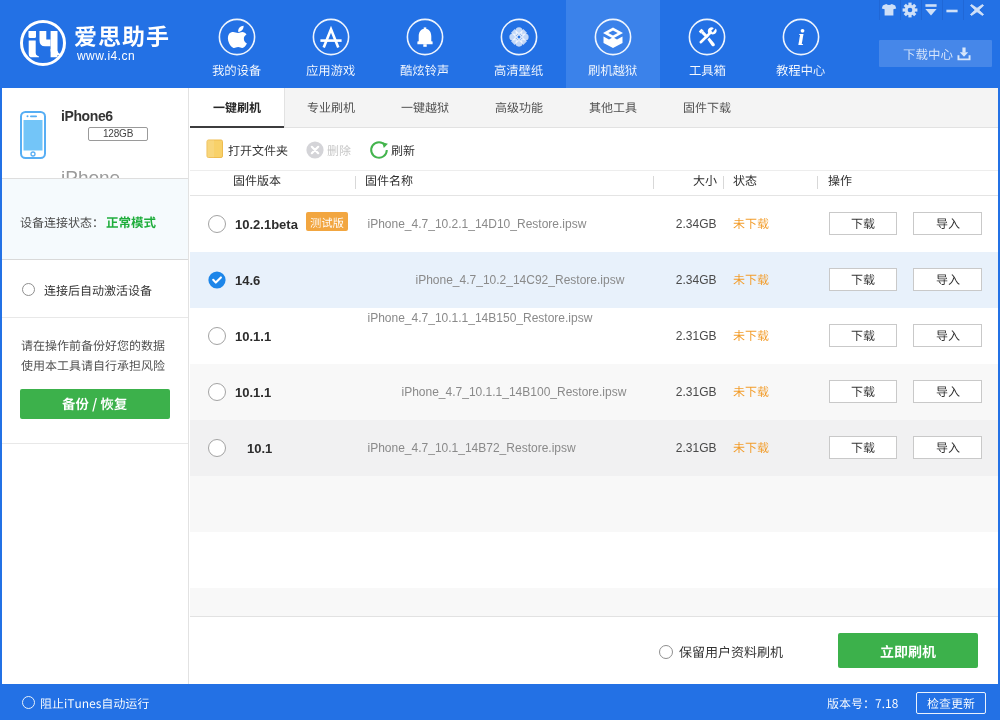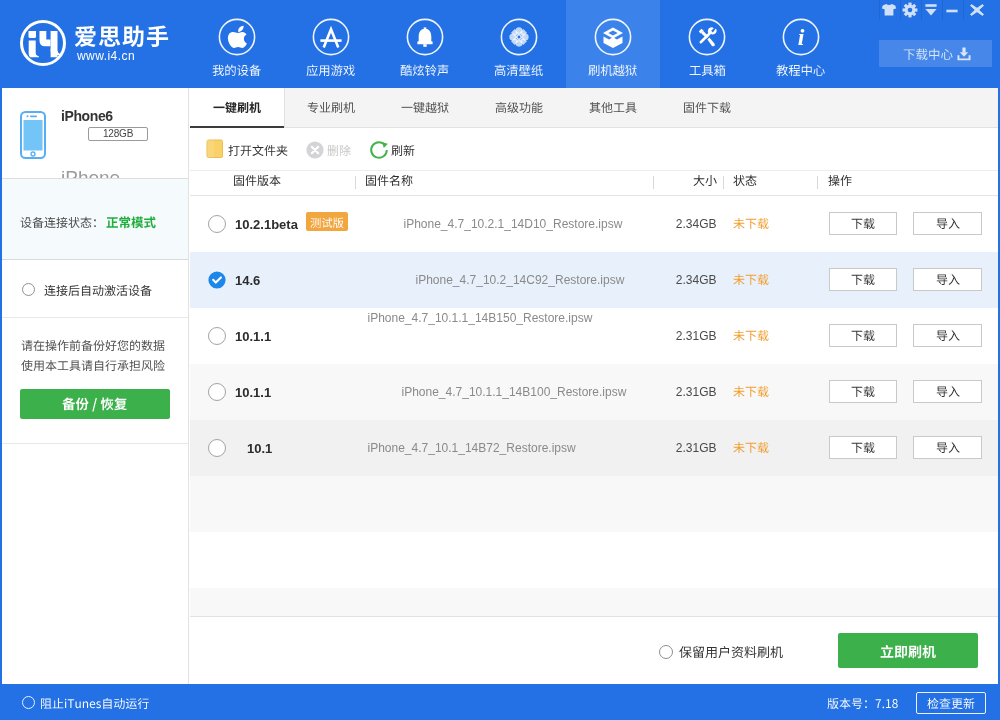--- a/index.html
+++ b/index.html
@@ -536,21 +536,21 @@
 <div class="abs" style="left:208px;top:215px;width:18px;height:18px;border:1.5px solid #a3a3a3;border-radius:50%;background:#fff"></div>
 <div class="lt" style="left:235px;top:216.5px;font-size:13px;color:#2d2d2d;font-weight:bold;line-height:15px;">10.2.1beta</div>
 <div class="abs" style="left:305.5px;top:212px;width:42px;height:19px;background:#f2a640;border-radius:2px"></div>
 <svg class="t " style="left:309.6px;top:214.5px" width="36" height="16">
     <g transform="translate(0,12) scale(0.01130,-0.01130)" fill="#fff">
       <use href="#r6d4b" x="0"></use>
       <use href="#r8bd5" x="1000"></use>
       <use href="#r7248" x="2000"></use>
     </g>
   </svg>
-<div class="lt" style="left:367.5px;top:217px;font-size:12px;color:#8a8a8a;font-weight:normal;line-height:14px;margin-left:36px;">iPhone_4.7_10.2.1_14D10_Restore.ipsw</div>
+<div class="lt" style="left:367.5px;top:217px;font-size:12px;color:#8a8a8a;font-weight:normal;line-height:14px;">iPhone_4.7_10.2.1_14D10_Restore.ipsw</div>
 <div class="lt" style="right:283.5px;top:217px;font-size:12px;color:#4a4a4a;font-weight:normal;line-height:14px;">2.34GB</div>
 <svg class="t " style="left:733.4px;top:216.3px" width="38" height="17">
     <g transform="translate(0,12) scale(0.01200,-0.01200)" fill="#f29b27">
       <use href="#r672a" x="0"></use>
       <use href="#r4e0b" x="1000"></use>
       <use href="#r8f7d" x="2000"></use>
     </g>
   </svg>
 <div class="abs" style="left:829px;top:212px;width:68px;height:23px;background:#fff;border:1px solid #c9c9c9"></div>
 <svg class="t " style="left:851.0px;top:216.3px" width="26" height="17">

